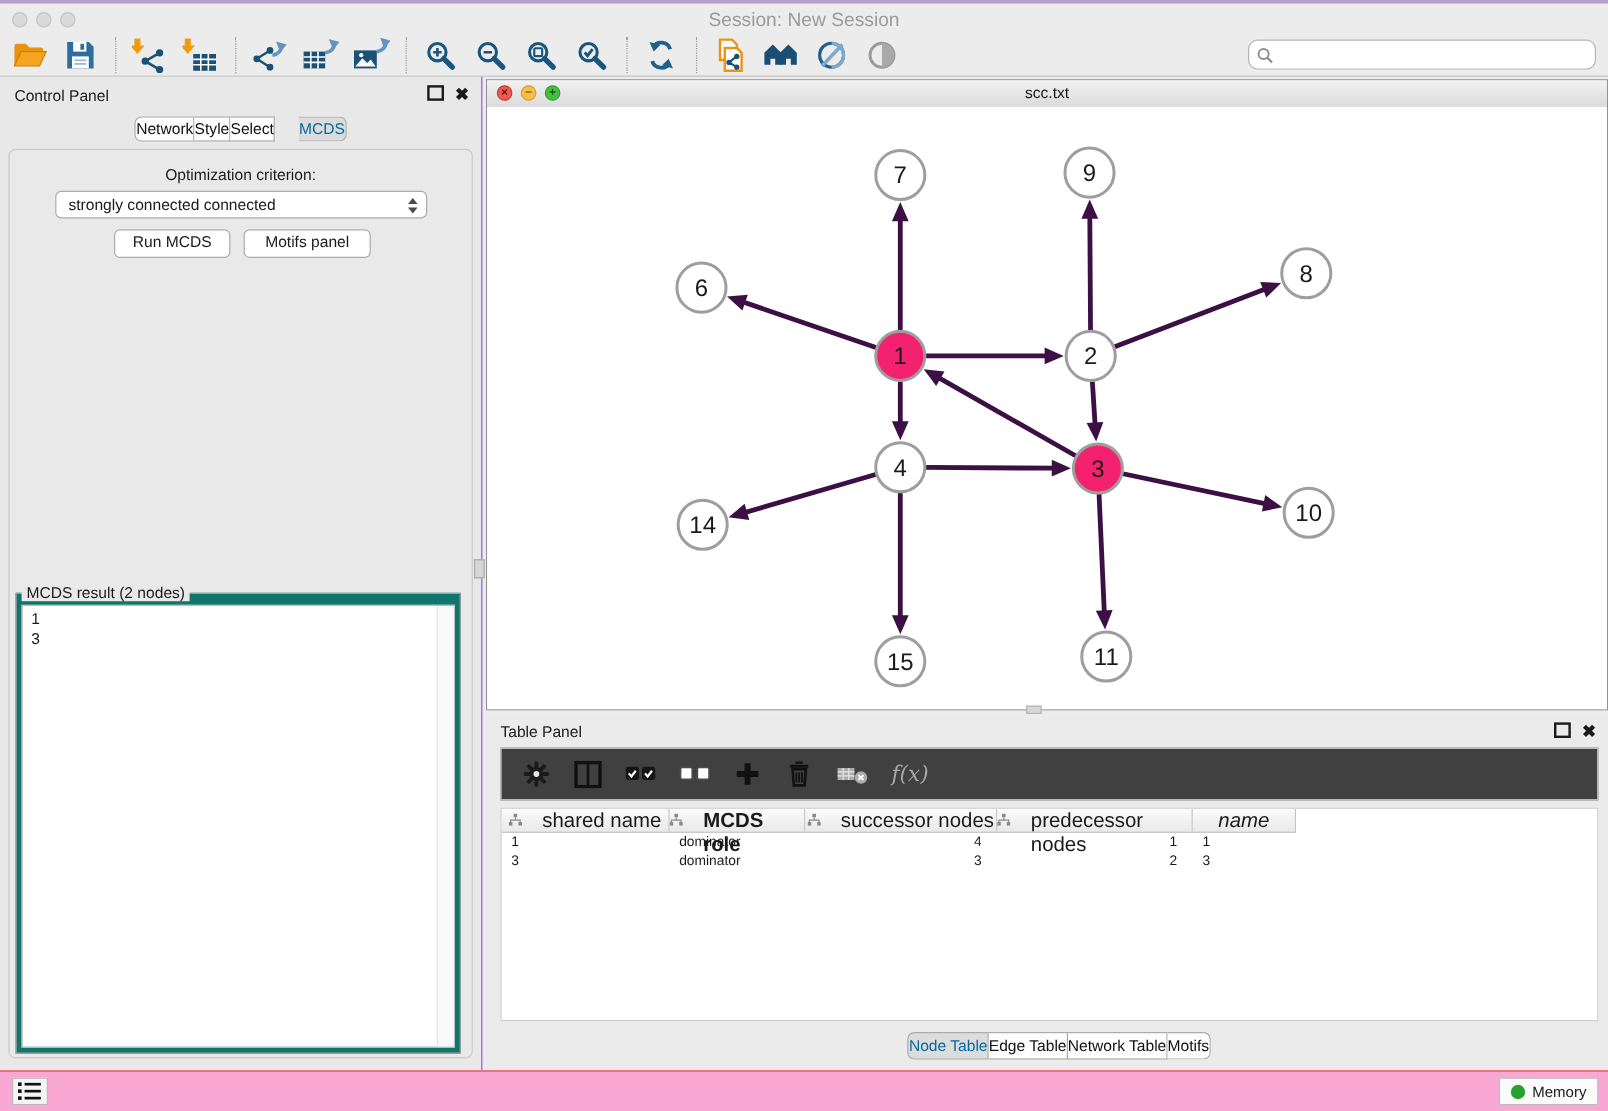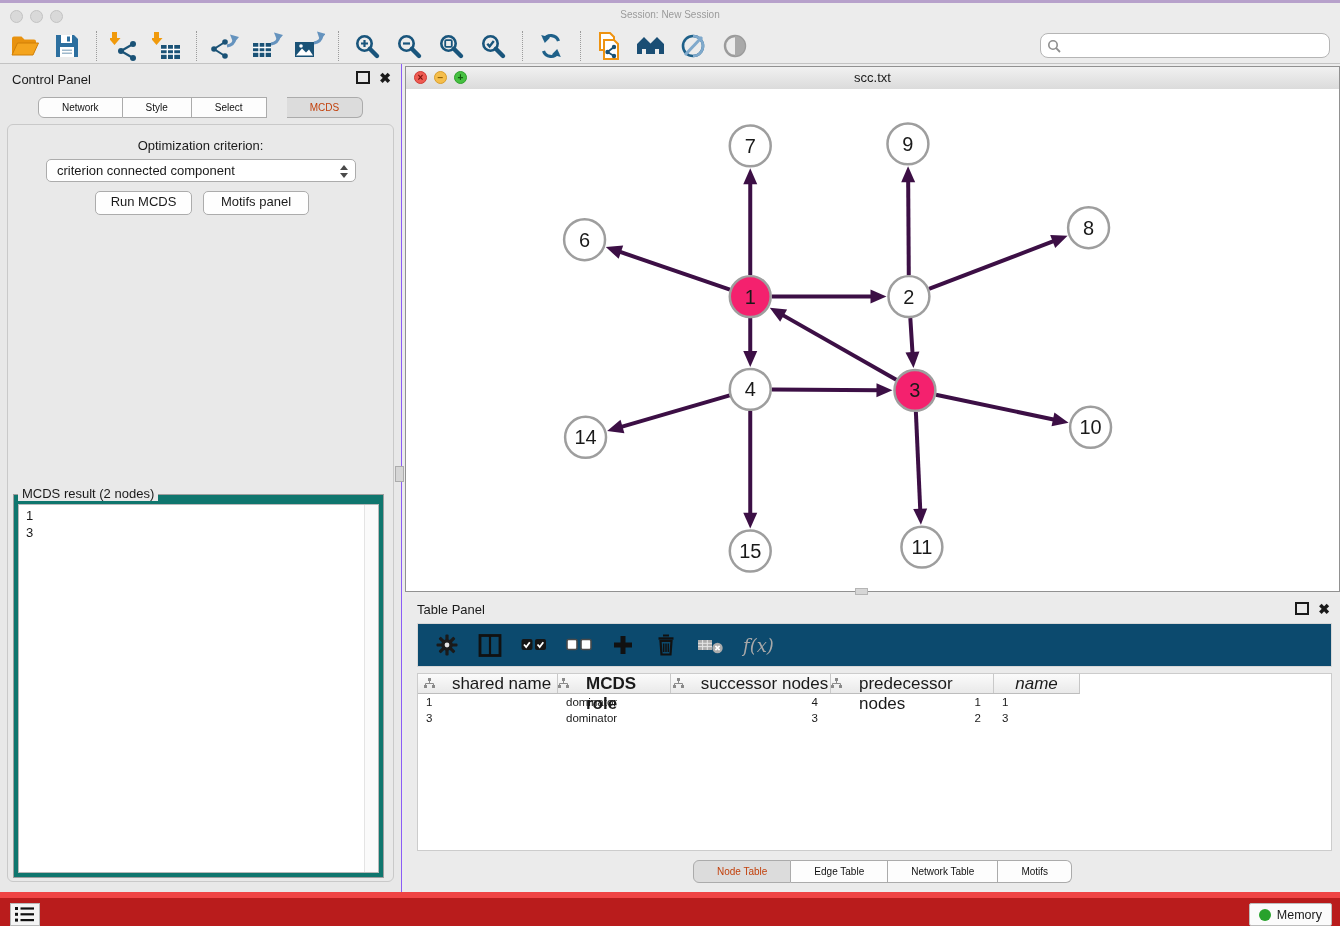--- a/index.html
+++ b/index.html
@@ -2,43 +2,43 @@
 <html><head>
 <meta charset="utf-8">
 <style>
   html,body{margin:0;padding:0;}
   body{width:1340px;height:926px;position:relative;overflow:hidden;
        font-family:"Liberation Sans",sans-serif;background:#ECECEC;color:#1a1a1a;}
   
   .titlebar{position:absolute;top:0;left:0;right:0;height:28px;background:#ECECEC;border-top:3px solid #B7A1CB;box-sizing:border-box;}
   .traffic{position:absolute;top:7px;left:10px;display:flex;gap:7px;}
   .traffic span{width:13px;height:13px;border-radius:50%;background:#D9D9D9;border:1px solid #C3C3C3;box-sizing:border-box;}
-  .title-text{position:absolute;left:0;right:0;top:6px;text-align:center;color:#9B9B9B;font-size:10px;}
+  .title-text{position:absolute;left:0;right:0;top:6px;text-align:center;color:#9B9B9B;font-size:16px;}
   
   .toolbar{position:absolute;top:28px;left:0;right:0;height:36px;display:flex;align-items:center;
            border-bottom:1px solid #C3C3C3;padding-left:8px;box-sizing:border-box;background:#ECECEC;}
   .tb-icon{width:34px;height:32px;display:flex;align-items:center;justify-content:center;flex:0 0 auto;margin-right:8px;}
   .tb-sep{width:1px;height:30px;border-left:1px dotted #9C9C9C;margin:0 10px 0 4px;flex:0 0 auto;}
   .search-wrap{position:absolute;right:10px;top:5px;width:290px;height:25px;}
   .search-input{width:100%;height:100%;border:1px solid #B5B5B5;border-radius:8px;background:#fff;
                 padding-left:26px;box-sizing:border-box;font-size:13px;outline:none;}
   .search-icon{position:absolute;left:7px;top:6px;}
   
   .control-panel{position:absolute;left:0;top:64px;width:402px;height:828px;background:#E8E8E8;
                  border-right:1px solid #8b5cf6;box-sizing:border-box;}
   .panel-title{position:absolute;left:12px;top:8px;font-size:13px;}
   .panel-btns{position:absolute;right:10px;top:7px;display:flex;gap:9px;align-items:center;}
   .float-btn{width:10px;height:9px;border:2px solid #1A1A1A;background:transparent;}
   .close-btn{font-size:14px;font-weight:bold;line-height:12px;color:#1A1A1A;}
   .tabs-row{position:absolute;top:33px;left:0;right:0;display:flex;justify-content:center;}
-  .tab{height:19px;line-height:19px;font-size:10px;padding:0 23px;background:#FDFDFD;
+  .tab{height:19px;line-height:19px;font-size:13px;padding:0 0;background:#FDFDFD;
        border:1px solid #ABABAB;border-left:none;color:#111;}
   .tab:first-child{border-left:1px solid #ABABAB;border-radius:6px 0 0 6px;}
   .tab:last-child{border-radius:0 6px 6px 0;}
-  .tab.selected{background:#DCDCDC;color:#c2410c;margin-left:20px;}
+  .tab.selected{background:#DCDCDC;color:#0369a1;margin-left:20px;}
   .cp-body{position:absolute;left:7px;right:7px;top:60px;bottom:10px;border:1px solid #C9C9C9;
            border-radius:6px;background:#E9E9E9;}
   .opt-label{position:absolute;top:13px;left:0;right:0;text-align:center;font-size:13px;}
   .opt-select{position:absolute;left:38px;top:34px;width:310px;height:23px;background:#fff;
               border:1px solid #ACACAC;border-radius:5px;font-size:13px;line-height:21px;
               padding-left:10px;box-sizing:border-box;}
   .opt-chevrons{position:absolute;right:6px;top:4px;}
   .cp-btn{position:absolute;top:66px;height:22px;background:#FEFEFE;border:1px solid #ACACAC;
           border-radius:5px;font-size:13px;font-family:"Liberation Sans",sans-serif;text-align:center;line-height:20px;}
   .btn-run{left:87px;width:95px;}
@@ -57,37 +57,37 @@
   .net-lights{position:absolute;left:8px;top:4px;display:flex;gap:7px;}
   .light{width:13px;height:13px;border-radius:50%;font-size:10px;font-weight:bold;line-height:12px;text-align:center;box-sizing:border-box;}
   .light.red{background:#EE5B52;border:1px solid #CE3A34;color:#7A100C;}
   .light.yellow{background:#F5BE4B;border:1px solid #D99E2B;color:#8F5F00;}
   .light.green{background:#46C041;border:1px solid #2EA02B;color:#115E0F;}
   .net-title{text-align:center;font-size:13px;line-height:21px;}
   .net-canvas{position:absolute;top:22px;left:0;right:0;bottom:0;background:#fff;}
   .net-canvas svg{display:block;width:100%;height:100%;}
   
   .table-panel{position:absolute;left:405px;top:596px;width:935px;height:294px;background:#EBEBEB;}
-  .tp-toolbar{position:absolute;left:12px;right:8px;top:27px;height:44px;background:#0c4a6e;
+  .tp-toolbar{position:absolute;left:12px;right:8px;top:27px;height:44px;background:#404040;
               border:1px solid #D7D7D7;box-sizing:border-box;display:flex;align-items:center;gap:19px;padding-left:17px;}
   .tp-tool{display:flex;align-items:center;justify-content:center;min-width:24px;height:26px;}
   .fx-label{font-family:"DejaVu Serif",serif;font-style:italic;color:#A8A8A8;font-size:18px;}
   .tp-table{position:absolute;left:12px;right:8px;top:77px;bottom:39px;background:#fff;border:1px solid #CCC;box-sizing:border-box;overflow:hidden;}
   .thead{display:flex;height:19px;background:linear-gradient(#FBFBFB,#E9E9E9);border-bottom:1px solid #BDBDBD;width:661px;border-right:1px solid #C6C6C6;box-sizing:content-box;}
   .th{display:flex;justify-content:center;gap:17px;font-size:17px;
       border-right:1px solid #C9C9C9;box-sizing:border-box;color:#1a1a1a;}
   .th:last-child{border-right:none;}
   .trow{display:flex;height:16px;font-size:11.5px;align-items:center;}
   .td{box-sizing:border-box;overflow:hidden;white-space:nowrap;}
   .td.left{padding-left:8px;text-align:left;}
   .td.right{padding-right:13px;text-align:right;}
   .tp-tabs{position:absolute;left:0;right:0;top:264px;display:flex;justify-content:center;align-items:flex-end;}
   .tp-tabs .tab{height:21px;line-height:21px;}
   
-  .status-bar{position:absolute;left:0;top:892px;right:0;height:34px;border-top:6px solid #ef4444;background:#b91c1c;box-sizing:border-box;}
+  .status-bar{position:absolute;left:0;top:892px;right:0;height:34px;border-top:1px solid #ef4444;background:#f9a8d4;box-sizing:border-box;}
   .status-left-btn{position:absolute;left:10px;top:5px;width:30px;height:23px;background:#F4F4F4;
                    border:1px solid #B9B9B9;display:flex;align-items:center;justify-content:center;box-sizing:border-box;}
   .memory-btn{position:absolute;right:8px;top:5px;height:23px;padding:0 9px;background:#FBFBFB;border:1px solid #BDBDBD;
               display:flex;align-items:center;gap:6px;font-size:12.5px;box-sizing:border-box;border-radius:2px;}
   .mem-dot{width:12px;height:12px;border-radius:50%;background:#28A22C;}
 </style>
 </head>
 <body>
 
 <div class="titlebar">
@@ -262,21 +262,21 @@
   </div>
   <div class="tabs-row">
       <div class="tab">Network</div>
       <div class="tab">Style</div>
       <div class="tab">Select</div>
       <div class="tab selected">MCDS</div>
     </div>
   <div class="cp-body">
     <div class="opt-label">Optimization criterion:</div>
     <div class="opt-select">
-      <span>criterion connected component</span>
+      <span>strongly connected connected</span>
       <span class="opt-chevrons">
         <svg width="10" height="15" viewBox="0 0 10 15">
           <path d="M5 1 L9 6 H1 Z" fill="#4A4A4A"></path>
             <path d="M5 14 L1 9 H9 Z" fill="#4A4A4A"></path>
         </svg>
       </span>
     </div>
     <div class="cp-btn btn-run">Run MCDS</div>
     <div class="cp-btn btn-closepanel">Motifs panel</div>
     <div class="result-fieldset">

